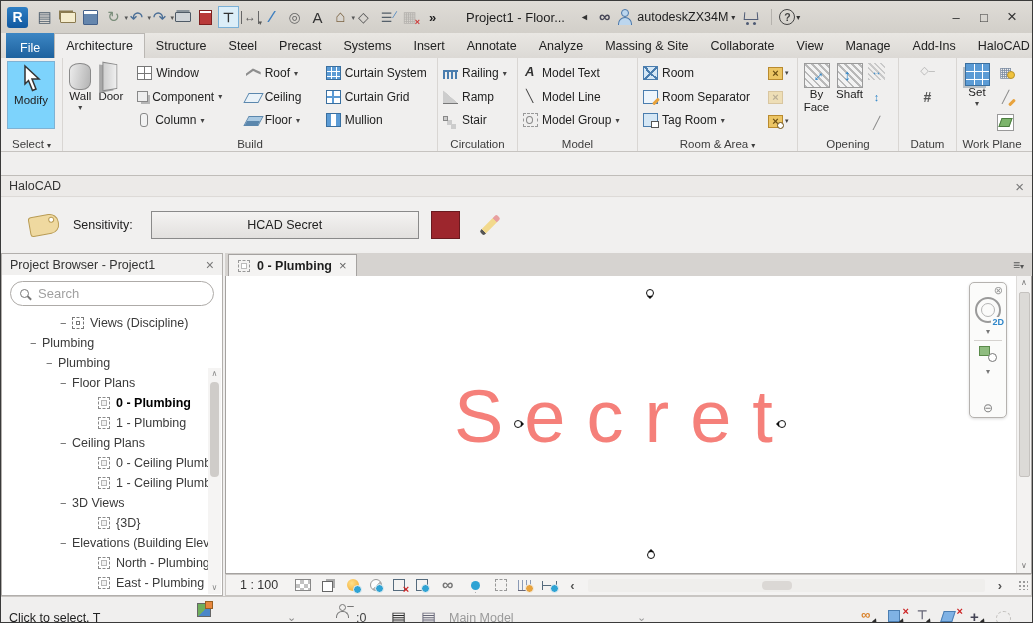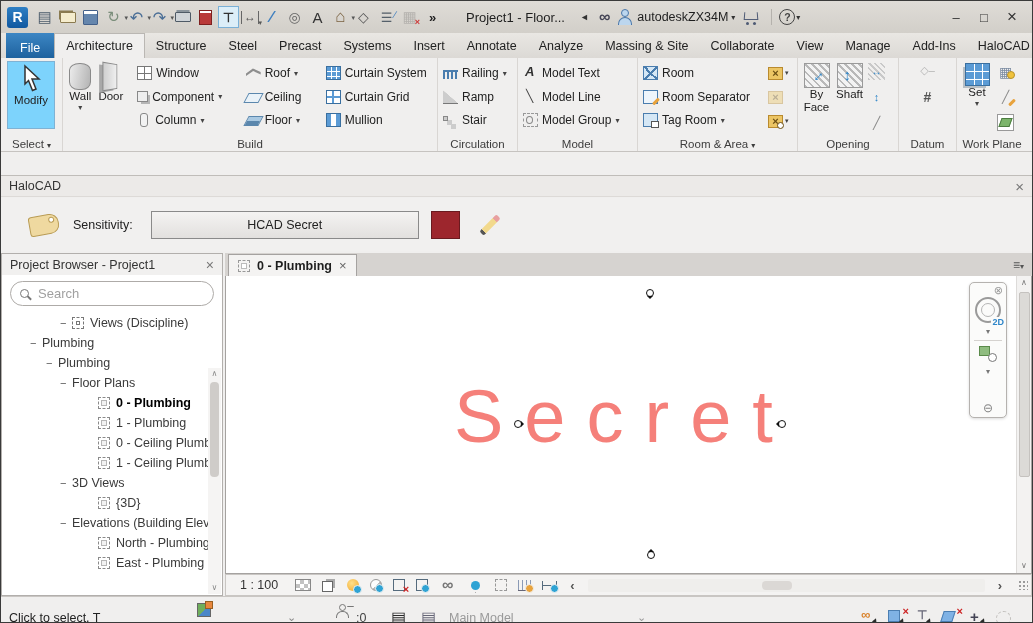--- a/index.html
+++ b/index.html
@@ -584,20 +584,25 @@
           <span class="tico"></span>
           <span class="tlab">0 - Plumbing</span>
         </div>
 
         <div class="trow lv4 ic-plan">
           <span class="texp"></span>
           <span class="tico"></span>
           <span class="tlab">1 - Plumbing</span>
         </div>
 
+        <div class="trow lv3 exp">
+          <span class="texp"></span>
+
+          <span class="tlab">Ceiling Plans</span>
+        </div>
 
         <div class="trow lv4 ic-plan">
           <span class="texp"></span>
           <span class="tico"></span>
           <span class="tlab">0 - Ceiling Plumbi</span>
         </div>
 
         <div class="trow lv4 ic-plan">
           <span class="texp"></span>
           <span class="tico"></span>

